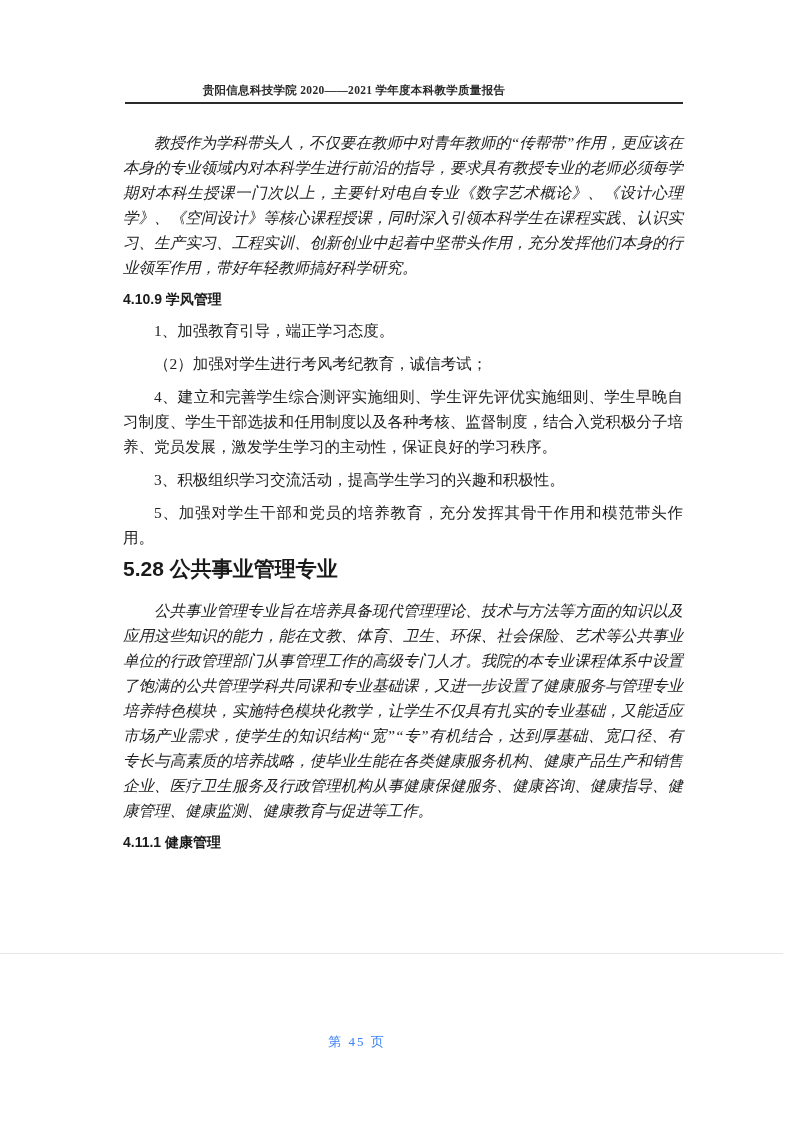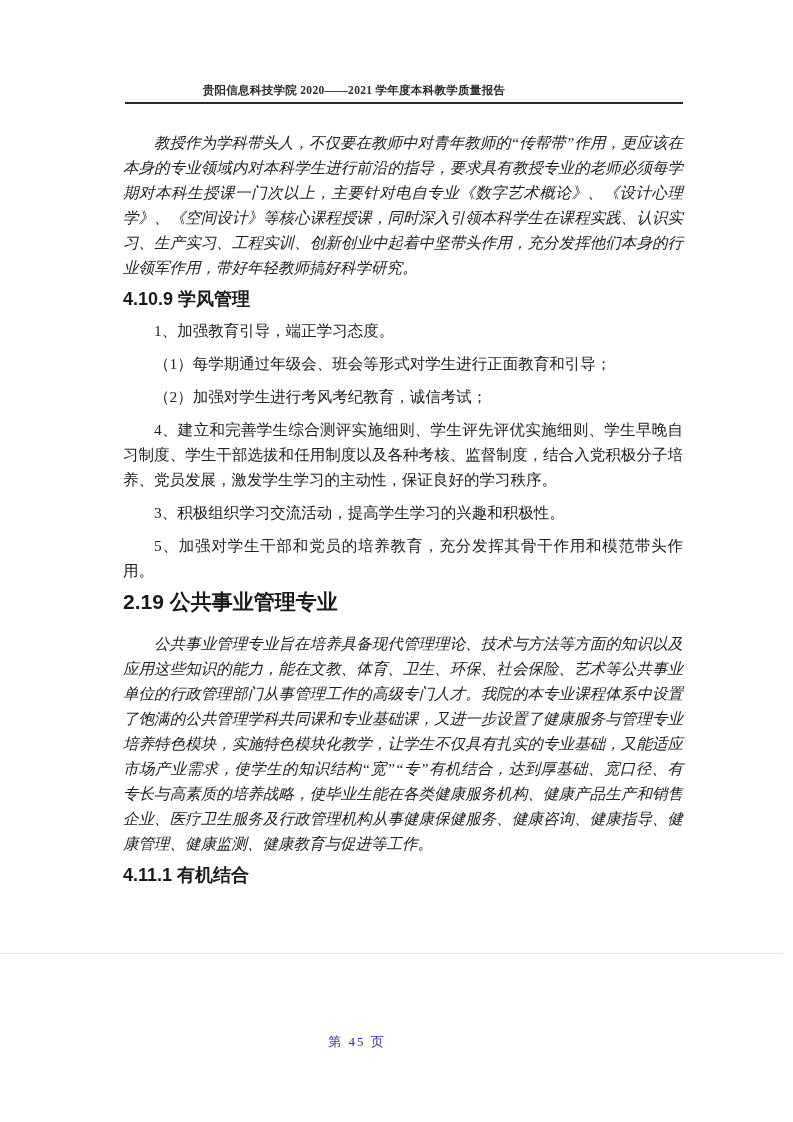--- a/index.html
+++ b/index.html
@@ -52,21 +52,21 @@
     margin: 0;
     text-indent: 2em;
     font-style: italic;
   }
   .list-par {
     margin: 8px 0 2px 0;
     text-indent: 2em;
   }
   .h-small {
     font-family: "Liberation Sans", "DejaVu Sans", sans-serif;
-    font-size: 18px;
+    font-size: 14px;
     font-weight: bold;
     color: #1a1a1a;
     line-height: 22px;
     margin: 8px 0 8px 0;
     text-indent: 0;
     text-align: left;
   }
   .h-large {
     font-family: "Liberation Sans", "DejaVu Sans", sans-serif;
     font-size: 21px;
@@ -102,50 +102,49 @@
   .m7 { top: 250px; height: 10px; background: #ab5269; }
   .m8 { top: 263px; height: 6px;  background: #b86378; }
   
   .footer {
     position: absolute;
     top: 1033px;
     left: 0;
     width: 714px;
     text-align: center;
     font-size: 13px;
-    color: #4c1d95;
+    color: #3b82f6;
     letter-spacing: 2px;
   }
 </style>
 </head>
 <body>
 
 <div class="page">
 
   <div class="header-title">贵阳信息科技学院 2020——2021 学年度本科教学质量报告</div>
   <div class="header-rule"></div>
 
   <div class="content">
 
     <p class="body-par">教授作为学科带头人，不仅要在教师中对青年教师的“传帮带”作用，更应该在本身的专业领域内对本科学生进行前沿的指导，要求具有教授专业的老师必须每学期对本科生授课一门次以上，主要针对电自专业《数字艺术概论》、《设计心理学》、《空间设计》等核心课程授课，同时深入引领本科学生在课程实践、认识实习、生产实习、工程实训、创新创业中起着中坚带头作用，充分发挥他们本身的行业领军作用，带好年轻教师搞好科学研究。</p>
 
     <h2 class="h-small">4.10.9 学风管理</h2>
 
     <p class="list-par">1、加强教育引导，端正学习态度。</p>
-    <p class="list-par">（1）每学期通过年级会、班会等形式对学生进行正面教育和引导；</p>
     <p class="list-par">（2）加强对学生进行考风考纪教育，诚信考试；</p>
     <p class="list-par">4、建立和完善学生综合测评实施细则、学生评先评优实施细则、学生早晚自习制度、学生干部选拔和任用制度以及各种考核、监督制度，结合入党积极分子培养、党员发展，激发学生学习的主动性，保证良好的学习秩序。</p>
     <p class="list-par">3、积极组织学习交流活动，提高学生学习的兴趣和积极性。</p>
     <p class="list-par">5、加强对学生干部和党员的培养教育，充分发挥其骨干作用和模范带头作用。</p>
 
-    <h1 class="h-large">2.19 公共事业管理专业</h1>
+    <h1 class="h-large">5.28 公共事业管理专业</h1>
 
     <p class="body-par">公共事业管理专业旨在培养具备现代管理理论、技术与方法等方面的知识以及应用这些知识的能力，能在文教、体育、卫生、环保、社会保险、艺术等公共事业单位的行政管理部门从事管理工作的高级专门人才。我院的本专业课程体系中设置了饱满的公共管理学科共同课和专业基础课，又进一步设置了健康服务与管理专业培养特色模块，实施特色模块化教学，让学生不仅具有扎实的专业基础，又能适应市场产业需求，使学生的知识结构“宽”“专”有机结合，达到厚基础、宽口径、有专长与高素质的培养战略，使毕业生能在各类健康服务机构、健康产品生产和销售企业、医疗卫生服务及行政管理机构从事健康保健服务、健康咨询、健康指导、健康管理、健康监测、健康教育与促进等工作。</p>
 
-    <h2 class="h-small">4.11.1 有机结合</h2>
+    <h2 class="h-small">4.11.1 健康管理</h2>
 
   </div>
 
   <div class="scan-line"></div>
 
   <div class="scan-mark m1"></div>
   <div class="scan-mark m2"></div>
   <div class="scan-mark m3"></div>
   <div class="scan-mark m4"></div>
   <div class="scan-mark m5"></div>

